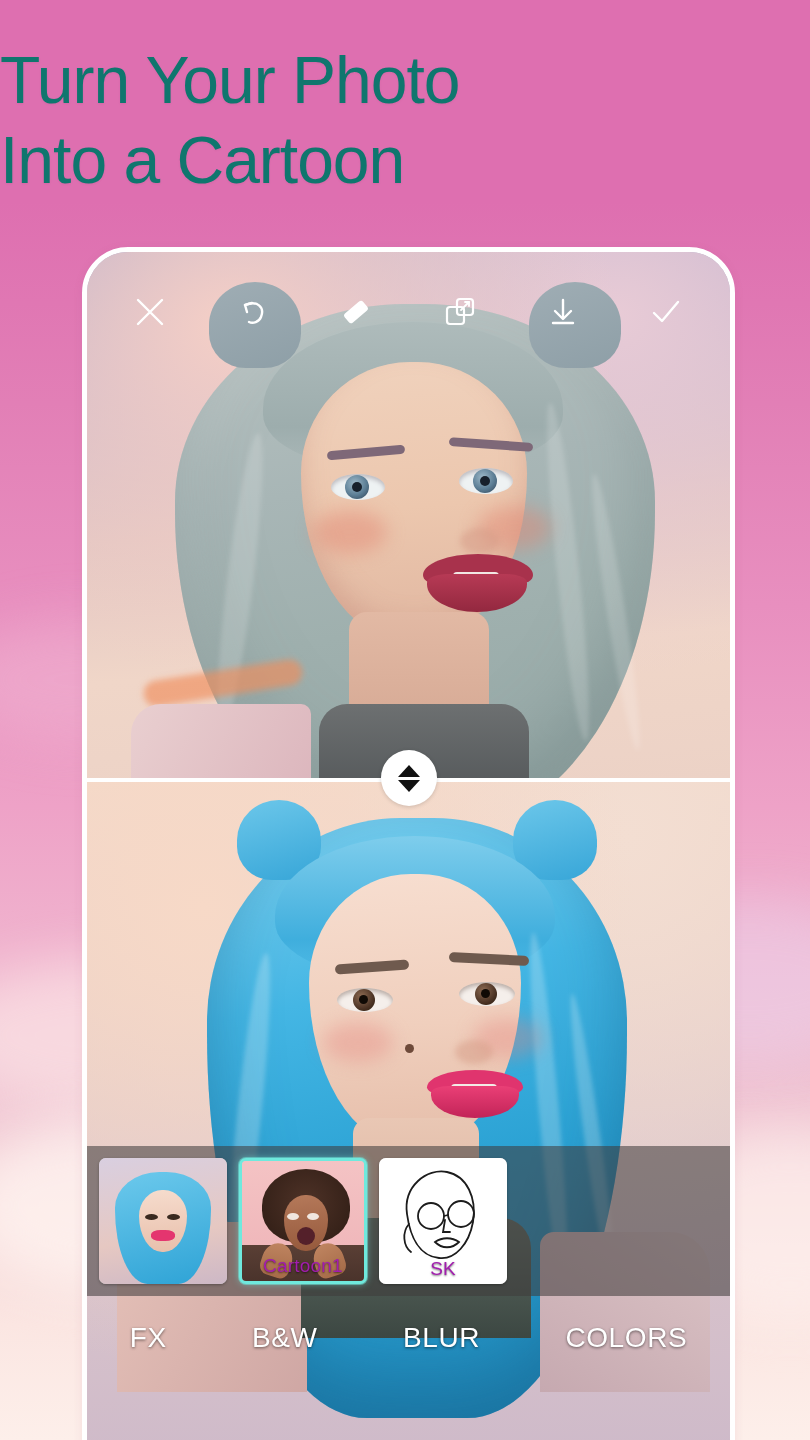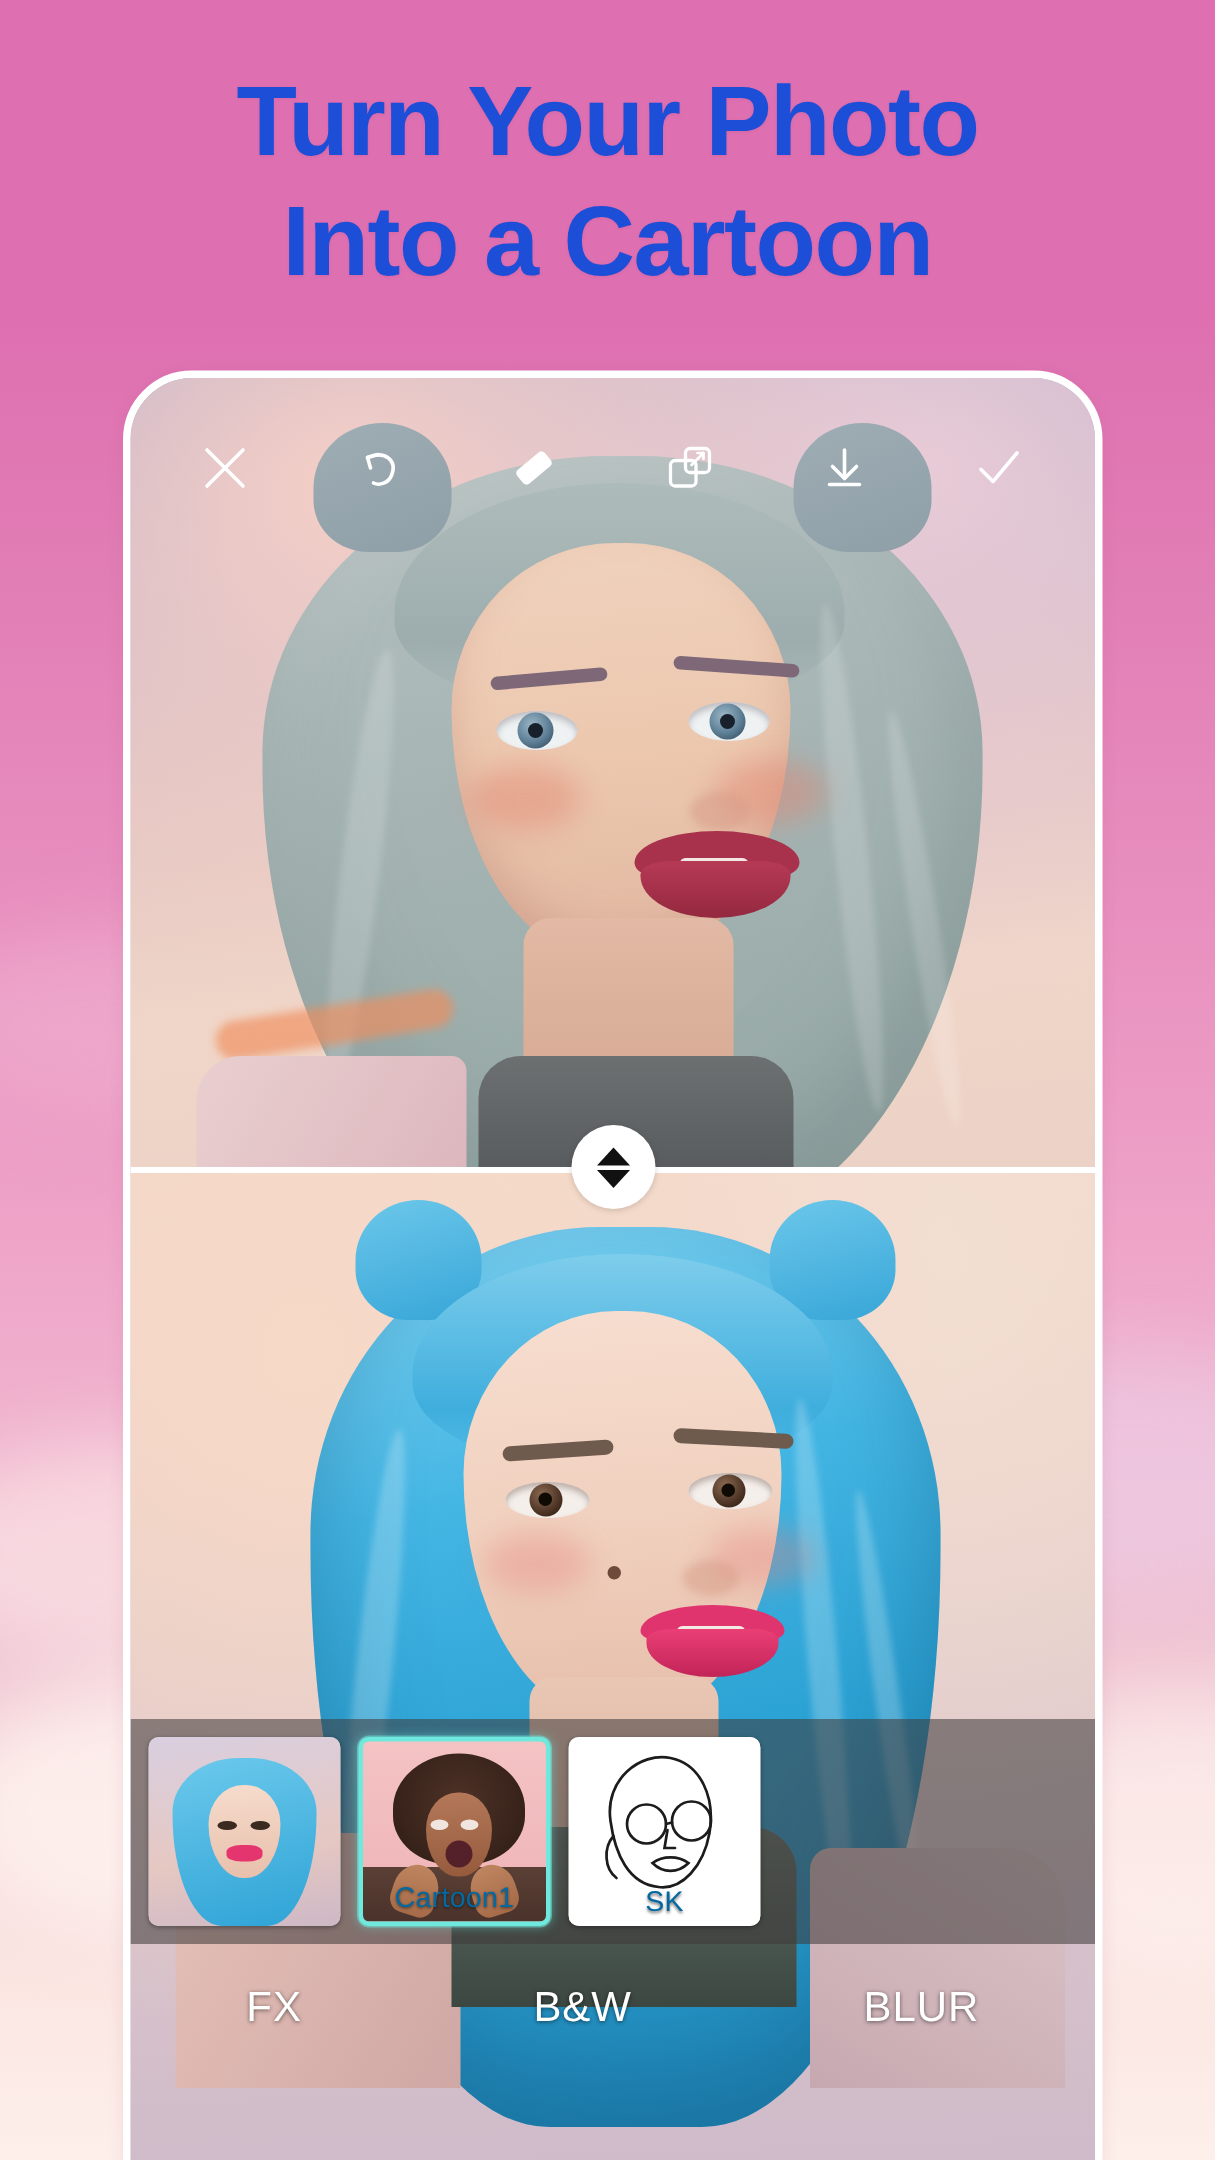--- a/index.html
+++ b/index.html
@@ -30,25 +30,24 @@
   }
   .c1 { left:-60px;  top:960px;  width:340px; height:150px; background:rgba(255,238,235,.55); }
   .c2 { left:-40px;  top:1120px; width:300px; height:170px; background:rgba(255,246,242,.75); }
   .c3 { left:600px;  top:900px;  width:300px; height:160px; background:rgba(235,215,240,.45); }
   .c4 { left:660px;  top:1130px; width:260px; height:190px; background:rgba(255,245,242,.6); }
   .c5 { left:-50px;  top:620px;  width:280px; height:120px; background:rgba(243,190,214,.4); }
 
   
   .headline {
     position:absolute; left:0; right:0; top:40px;
-    text-align:center;
-    color:#1d4ed8;
+    color:#0f766e;
     font-size:66px;
     line-height:80px;
-    font-weight:700;
+    font-weight:400;
     letter-spacing:-1px;
     text-shadow:0 1px 2px rgba(150,60,110,.12);
   }
   .headline .l { display:block; white-space:nowrap; }
 
   
   .phone {
     position:absolute;
     left:82px; top:247px;
     width:653px; height:1230px;
@@ -240,21 +239,21 @@
     box-shadow:0 1px 3px rgba(0,0,0,.3);
     cursor:pointer;
   }
   .thumb.selected {
     border:3px solid #6FE9DD;
     box-shadow:0 0 0 1px rgba(111,233,221,.5), 0 0 7px rgba(111,233,221,.55);
   }
   .thumb .tlabel {
     position:absolute; left:0; right:0; bottom:0; height:30px;
     display:flex; align-items:center; justify-content:center;
-    color:#0369a1; font-size:19px; letter-spacing:.2px;
+    color:#a21caf; font-size:19px; letter-spacing:.2px;
     text-shadow:0 1px 2px rgba(0,0,0,.55);
   }
   .tart { position:absolute; inset:0; }
 
   
   .tA { background:linear-gradient(170deg,#d9cfe0,#e6c8c2 60%,#cdb8c6); }
   .tA .hair { position:absolute; left:16px; top:14px; width:96px; height:112px;
      background:linear-gradient(165deg,#6cc9ec,#2ea3d6); border-radius:46% 46% 34% 34% / 32% 32% 66% 66%; }
   .tA .face { position:absolute; left:40px; top:32px; width:48px; height:62px;
      background:linear-gradient(176deg,#f6dccd,#e8bfab); border-radius:48%/42% 42% 58% 58%; }
@@ -484,16 +483,17 @@
         </div>
         <div class="tlabel">SK</div>
       </div>
 
     </div>
 
     <div class="tabs">
       <span class="tab">FX</span>
       <span class="tab">B&amp;W</span>
       <span class="tab">BLUR</span>
+      <span class="tab">COLORS</span>
     </div>
 
   </div>
 </div>
 
 </body></html>

